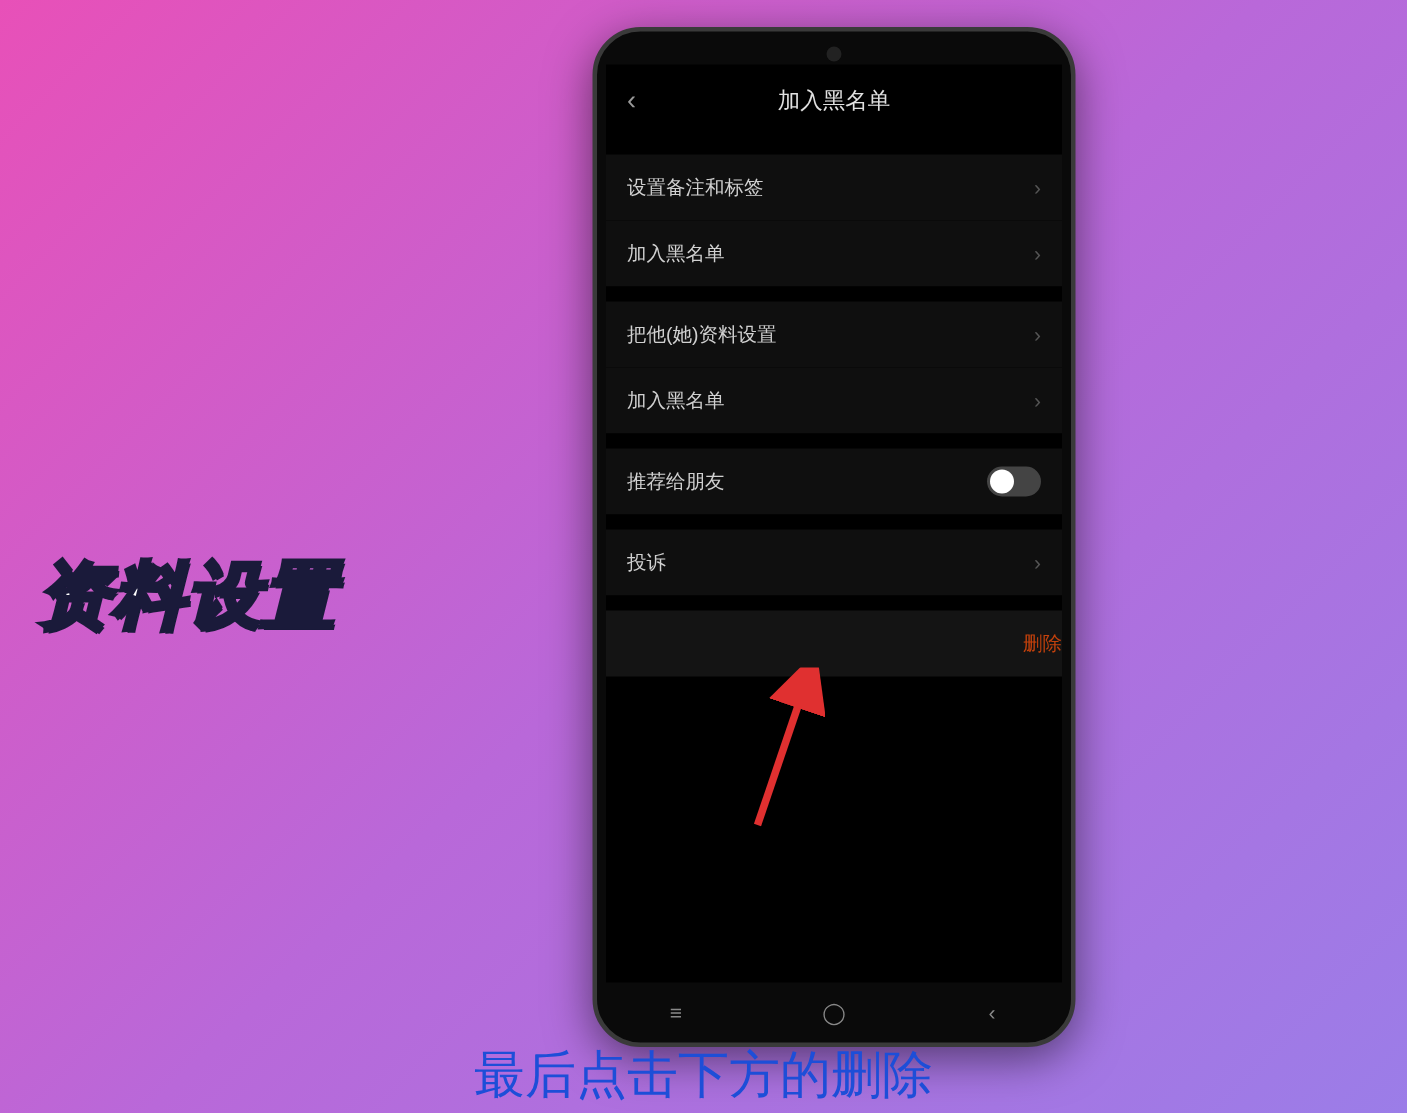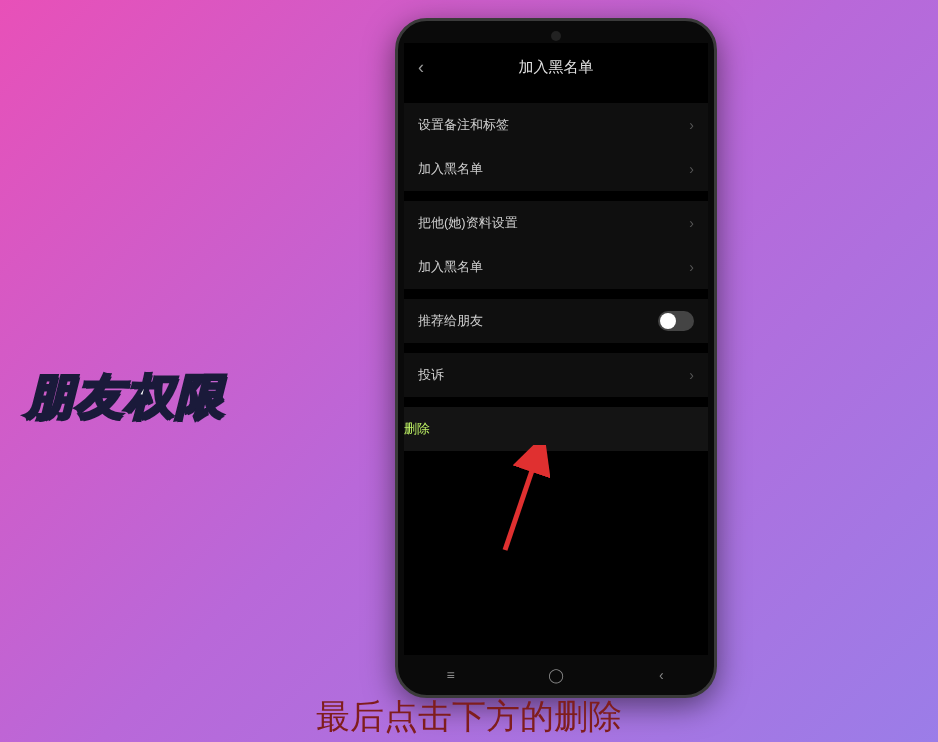--- a/index.html
+++ b/index.html
@@ -22,21 +22,21 @@
       -webkit-text-stroke: 3px #1a1a3a;
       text-shadow: 2px 2px 0 #1a1a3a;
       letter-spacing: 2px;
     }
     .bottom-text {
       position: absolute;
       left: 50%;
       transform: translateX(-50%);
       bottom: 2px;
       font-size: 34px;
-      color: #7f1d1d;
+      color: #1d4ed8;
       font-weight: 500;
       white-space: nowrap;
     }
     .phone-frame {
       position: absolute;
       left: 395px;
       top: 18px;
       width: 322px;
       height: 680px;
       background: #0a0a0a;
@@ -125,22 +125,22 @@
       background: #fff;
       border-radius: 50%;
       top: 2px;
     }
     .toggle-off .toggle-knob { left: 2px; }
     .toggle-on .toggle-knob { right: 2px; }
     .delete-item {
       height: 44px;
       display: flex;
       align-items: center;
-      justify-content: flex-start;
-      color: #bef264;
+      justify-content: flex-end;
+      color: #c2410c;
       font-size: 13px;
       cursor: pointer;
       background: #141414;
     }
     .arrow-annotation {
       position: absolute;
       left: 490px;
       top: 445px;
       width: 60px;
       height: 110px;
@@ -164,21 +164,21 @@
     }
     .nav-btn {
       width: 40px;
       text-align: center;
       cursor: pointer;
     }
   </style>
 </head>
 <body>
 
-<div class="side-text">朋友权限</div>
+<div class="side-text">资料设置</div>
 
 <div class="phone-frame">
   <div class="phone-notch"></div>
   <div class="phone-screen">
     <div class="header">
       <span class="back-btn">‹</span>
       <span>加入黑名单</span>
     </div>
     <div class="settings-list">
       <div class="list-item">

